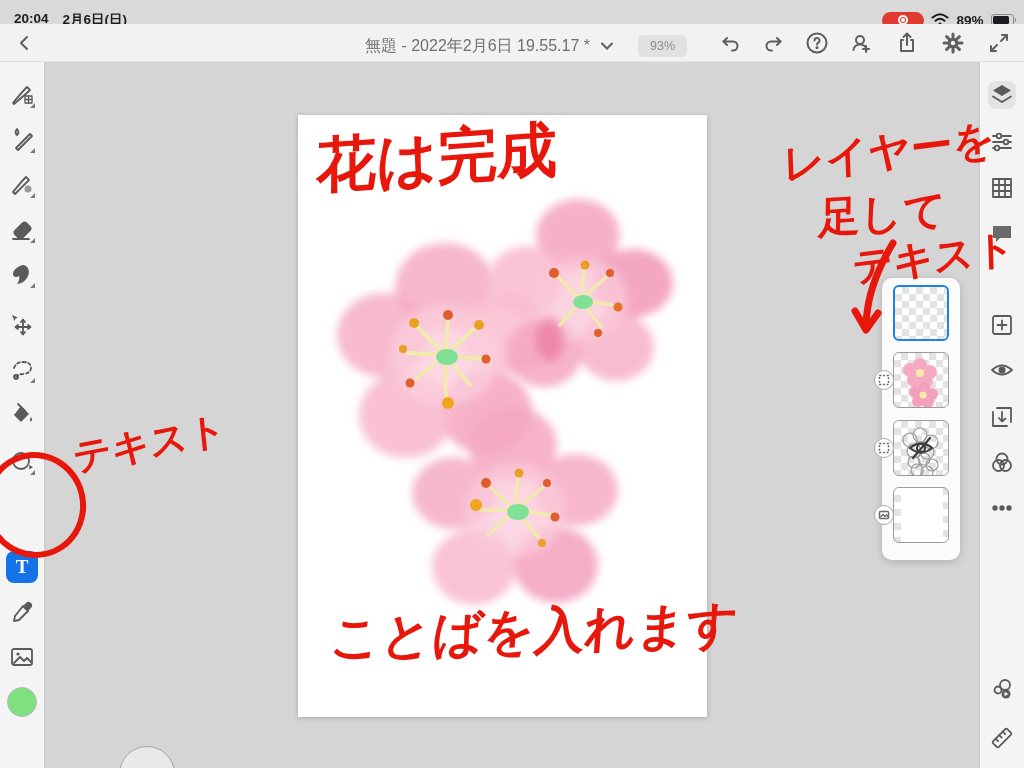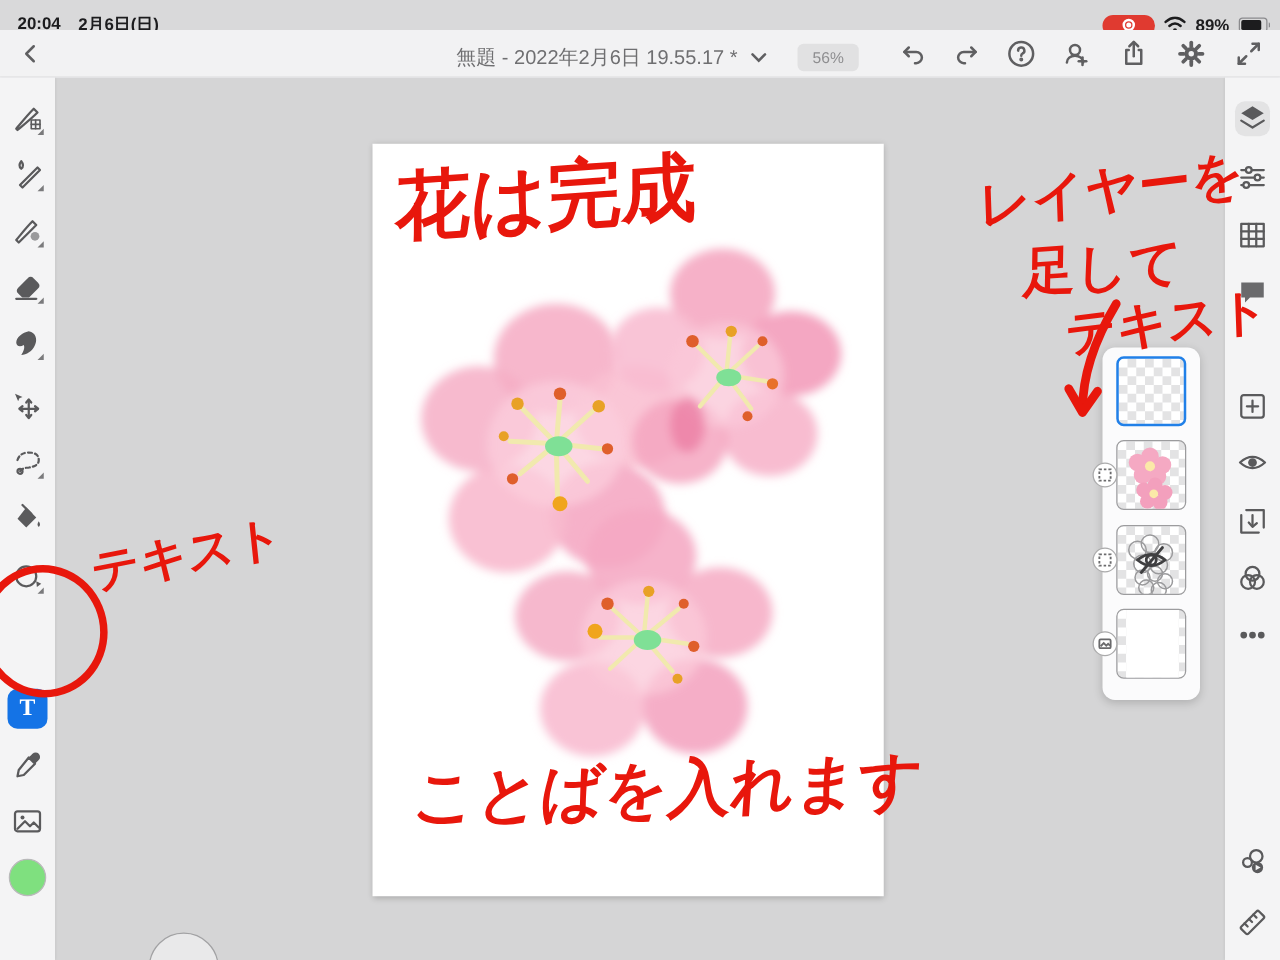--- a/index.html
+++ b/index.html
@@ -111,21 +111,21 @@
   <div class="tb-icon" style="left:6px">
     <svg width="20" height="20" viewBox="0 0 20 20">
         <polyline points="12,4 6,10 12,16"></polyline>
       </svg>
   </div>
   <div id="doc-title-group">
     <span id="doc-title">無題 - 2022年2月6日 19.55.17 *</span>
     <svg width="14" height="14" viewBox="0 0 14 14" style="stroke:#5f5f61;fill:none;stroke-width:2;stroke-linecap:round">
         <polyline points="2,4.5 7,9.5 12,4.5"></polyline>
       </svg>
-    <span id="zoom-badge">56%</span>
+    <span id="zoom-badge">93%</span>
   </div>
   <div class="tb-icon" style="left:712px">
     <svg width="22" height="22" viewBox="0 0 22 22">
         <path d="M7 6 L3.5 9.5 L7 13"></path>
         <path d="M3.5 9.5 H13 a4.5 4.5 0 0 1 0 9 h-1"></path>
       </svg>
   </div>
   <div class="tb-icon" style="left:754px">
     <svg width="22" height="22" viewBox="0 0 22 22">
         <path d="M15 6 L18.5 9.5 L15 13"></path>

